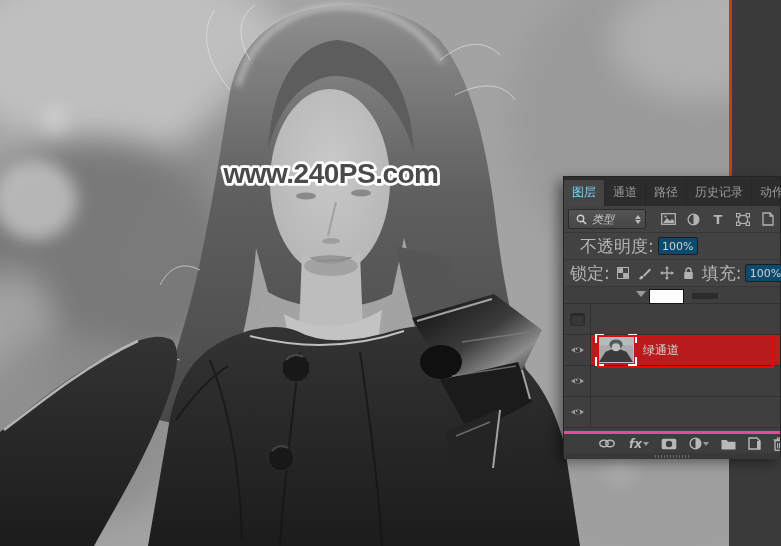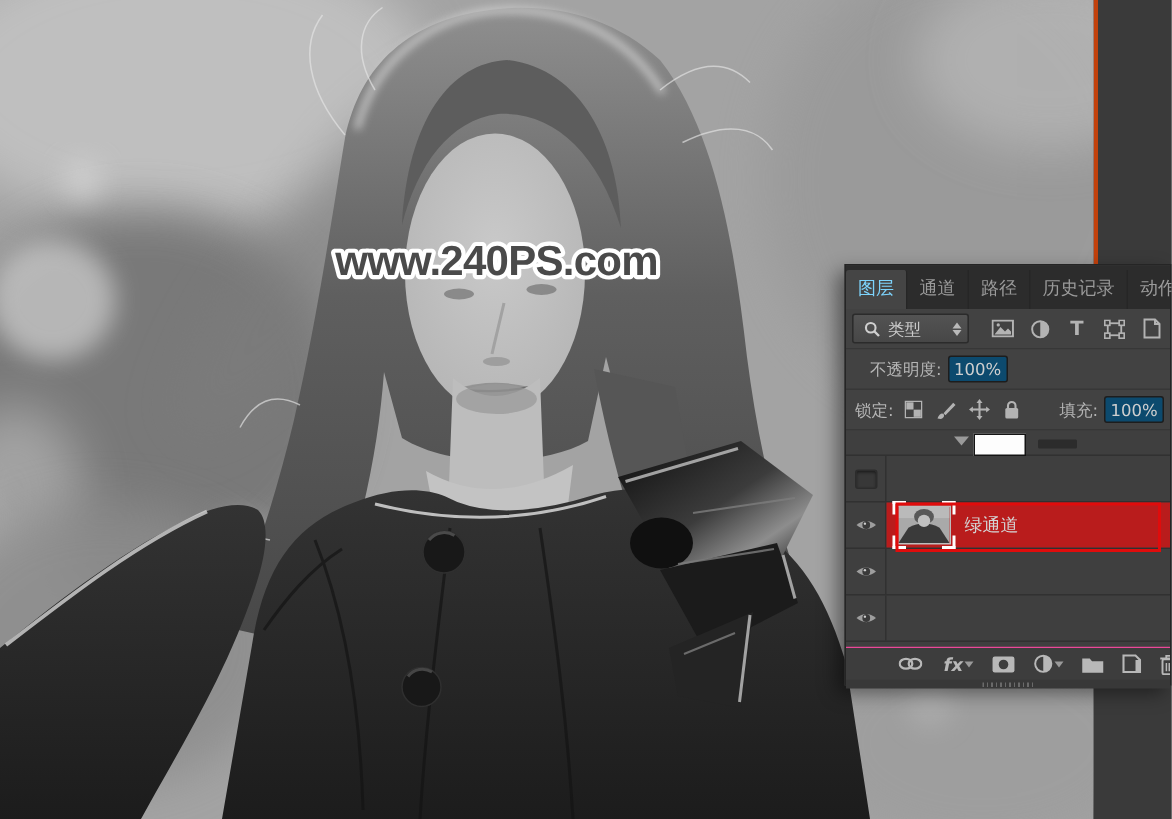--- a/index.html
+++ b/index.html
@@ -22,31 +22,31 @@
   .tabbar{height:29px;background:#2c2c2c;display:flex;align-items:flex-end;padding-top:3px;box-sizing:border-box;}
   .tab{
     font-size:12px;color:#9a9a9a;padding:4px 8px 5px 8px;cursor:default;
     border-right:1px solid #262626;white-space:nowrap;
   }
   .tab.active{background:#454545;color:#7dd3fc;border-top-left-radius:2px;border-top-right-radius:2px;}
   .toolrow{height:27px;display:flex;align-items:center;border-bottom:1px solid #373737;box-sizing:border-box;background:#424242;padding:0 4px;}
   .combo{
     height:20px;background:linear-gradient(#535353,#474747);
     border:1px solid #2b2b2b;border-radius:2px;display:flex;align-items:center;
-    color:#cccccc;font-size:11px;box-sizing:border-box;padding:0 4px;
+    color:#cccccc;font-size:11px;box-sizing:border-box;padding:0 4px;font-style:italic;
   }
   .combo .lbl{flex:1;padding:0 3px;white-space:nowrap;}
   .stepper{display:flex;flex-direction:column;gap:1px;margin-left:2px;}
   .stepper i{width:0;height:0;border-left:3px solid transparent;border-right:3px solid transparent;display:block;}
   .stepper .up{border-bottom:4px solid #b9b9b9;}
   .stepper .dn{border-top:4px solid #b9b9b9;}
   .filter-icons{display:flex;align-items:center;gap:9px;margin-left:14px;}
   .ficon{width:16px;height:16px;display:flex;align-items:center;justify-content:center;color:#b3b3b3;}
   .tglyph{font-size:13px;font-weight:bold;color:#b3b3b3;line-height:1;}
-  .panel-label{font-size:11px;color:#b5b5b5;white-space:nowrap;}
+  .panel-label{font-size:17px;color:#b5b5b5;white-space:nowrap;}
   .valbox{
     height:18px;min-width:40px;background:#0c4a6e;border:1px solid #1d1d1d;border-radius:2px;
     color:#cfcfcf;font-size:11px;display:flex;align-items:center;justify-content:center;
     padding:0 3px;box-sizing:border-box;
   }
   .lockicons{display:flex;align-items:center;gap:8px;margin:0 6px;}
   .lockicons .ficon{width:14px;height:14px;}
 
   .layerlist{height:144px;background:#3f3f3f;position:relative;overflow:hidden;}
   .partial-row{height:16px;position:relative;border-bottom:1px solid #313131;background:#3f3f3f;}
@@ -64,21 +64,21 @@
   .bracket{position:absolute;width:7px;height:7px;}
   .bracket.tl{left:-3px;top:-3px;border-top:2px solid #fff;border-left:2px solid #fff;}
   .bracket.tr{right:-3px;top:-3px;border-top:2px solid #fff;border-right:2px solid #fff;}
   .bracket.bl{left:-3px;bottom:-3px;border-bottom:2px solid #fff;border-left:2px solid #fff;}
   .bracket.br{right:-3px;bottom:-3px;border-bottom:2px solid #fff;border-right:2px solid #fff;}
   .lname{font-size:12px;color:#d4d4d4;margin-left:9px;white-space:nowrap;}
   .redbox{
     position:absolute;left:33px;top:48px;width:177px;height:33px;
     border:2px solid #e00c0c;box-sizing:border-box;pointer-events:none;z-index:5;
   }
-  .bottombar{height:22px;background:#3d3d3d;border-top:1px solid #ec4899;display:flex;align-items:center;justify-content:flex-end;gap:12px;padding-right:0;box-sizing:border-box;overflow:hidden;}
+  .bottombar{height:22px;background:#3d3d3d;border-top:3px solid #ec4899;display:flex;align-items:center;justify-content:flex-end;gap:12px;padding-right:0;box-sizing:border-box;overflow:hidden;}
   .bicon{color:#b8b8b8;display:flex;align-items:center;flex:none;}
   .fxtext{font-size:12px;font-style:italic;font-weight:bold;color:#b8b8b8;line-height:1;}
   .tinydn{width:0;height:0;border-left:3px solid transparent;border-right:3px solid transparent;border-top:4px solid #9a9a9a;margin-left:1px;}
   .grip{height:6px;background:#383838;display:flex;align-items:center;justify-content:center;}
   .gripdots{width:34px;height:3px;
     background:repeating-linear-gradient(90deg,#6a6a6a 0 1px,transparent 1px 3px);}
 </style>
 </head>
 <body>
 

